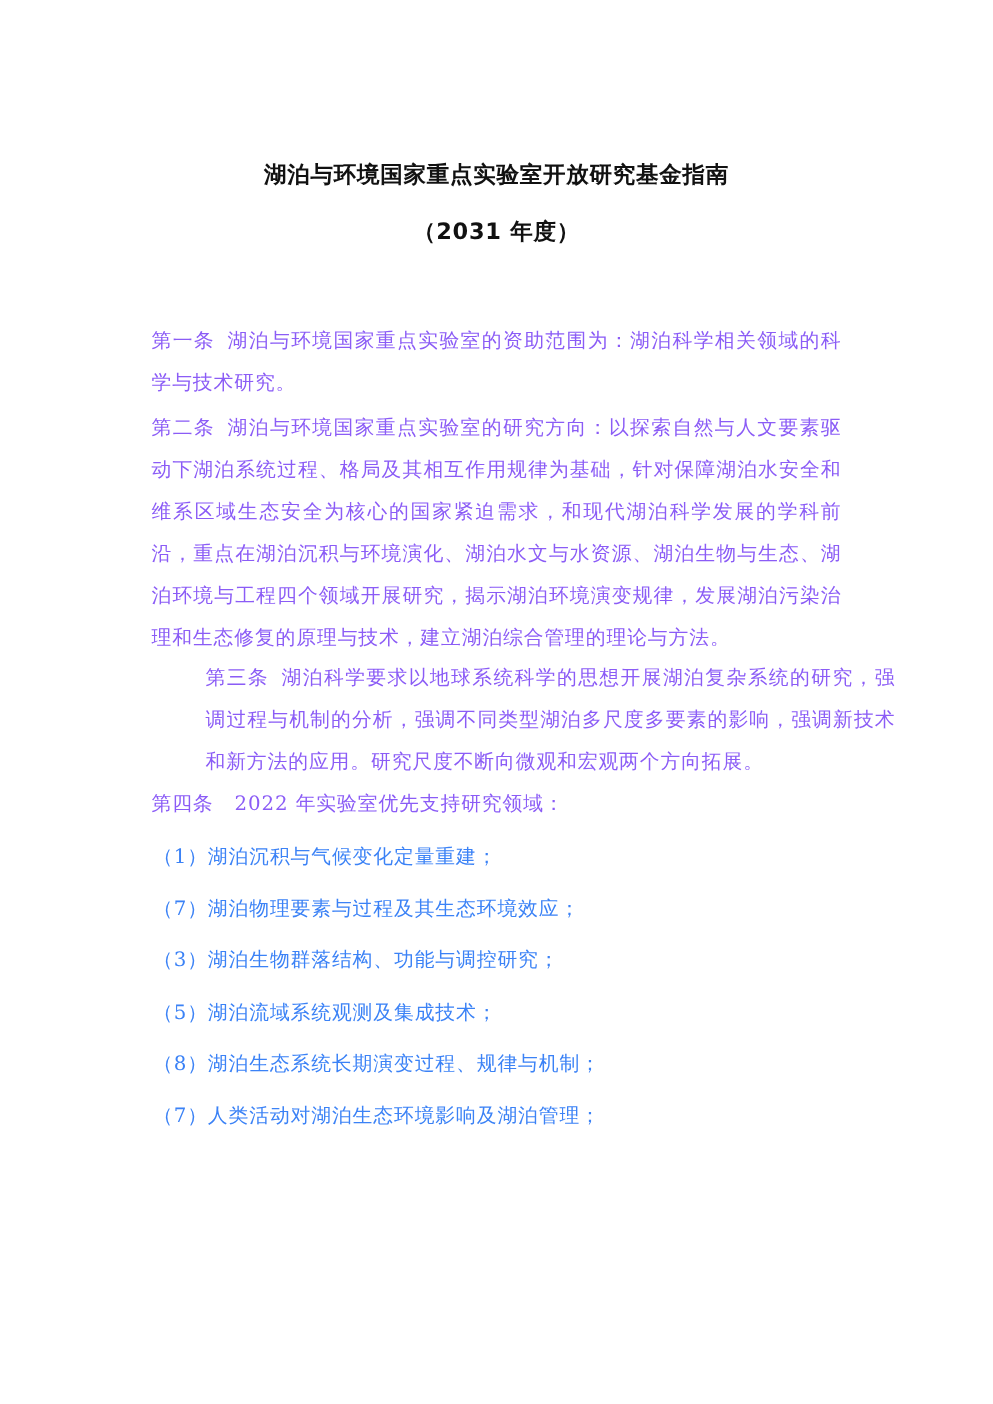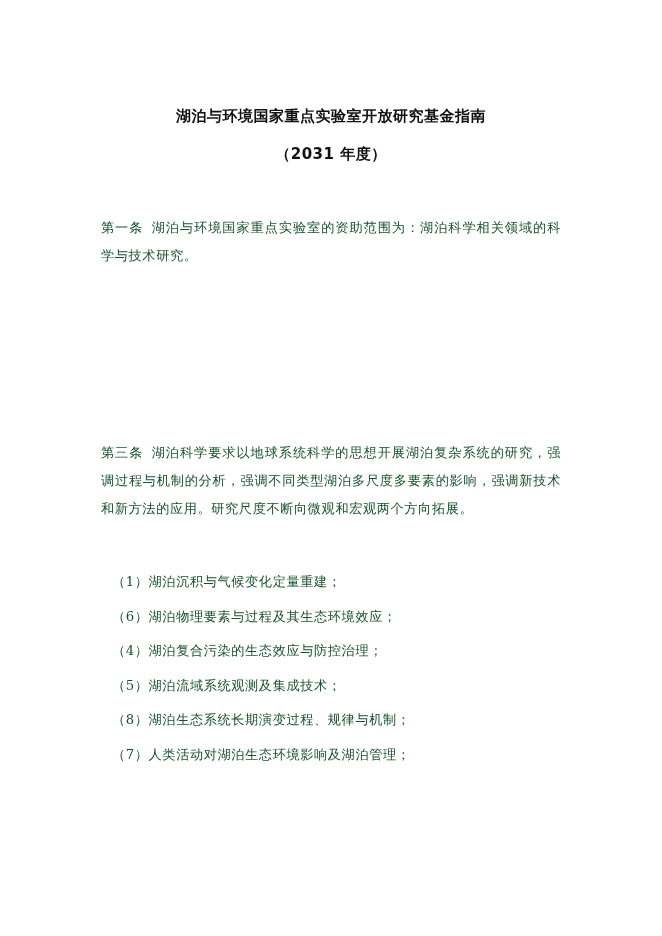--- a/index.html
+++ b/index.html
@@ -33,40 +33,40 @@
       color: #111;
     }
     .title.main { top: 90px; }
     .title.sub { top: 128px; }
     .body-text {
       position: absolute;
       left: 101px;
       width: 460px;
       font-size: 13.2px;
       line-height: 28px;
-      color: #14532d;
+      color: #8b5cf6;
       text-align: justify;
       text-align-last: left;
       letter-spacing: 0.6px;
     }
     .para { margin: 0; }
     .p1 { top: 197px; }
     .p2 { top: 255px; }
-    .p3 { top: 422px; }
+    .p3 { top: 422px; margin-left: 36px; }
     .p4 { top: 506px; }
     .list {
       position: absolute;
       left: 102px;
       top: 545px;
       width: 460px;
-      margin: 10px;
+      margin: 0;
       padding: 0;
       list-style: none;
       font-size: 13.2px;
-      color: #14532d;
+      color: #3b82f6;
       letter-spacing: 0.6px;
     }
     .list li {
       height: 34.6px;
       line-height: 20px;
     }
     .art { letter-spacing: 0.6px; }
     .gap { display: inline-block; width: 8px; }
     .gap-wide { display: inline-block; width: 14px; }
   </style>
@@ -77,30 +77,40 @@
 
   <div class="title main">湖泊与环境国家重点实验室开放研究基金指南</div>
   <div class="title sub">（2031 年度）</div>
 
   <div class="body-text p1">
     <p class="para">
       <span class="art">第一条</span><span class="gap"></span><span>湖泊与环境国家重点实验室的资助范围为：湖泊科学相关领域的科学与技术研究。</span>
     </p>
   </div>
 
+  <div class="body-text p2">
+    <p class="para">
+      <span class="art">第二条</span><span class="gap"></span><span>湖泊与环境国家重点实验室的研究方向：以探索自然与人文要素驱动下湖泊系统过程、格局及其相互作用规律为基础，针对保障湖泊水安全和维系区域生态安全为核心的国家紧迫需求，和现代湖泊科学发展的学科前沿，重点在湖泊沉积与环境演化、湖泊水文与水资源、湖泊生物与生态、湖泊环境与工程四个领域开展研究，揭示湖泊环境演变规律，发展湖泊污染治理和生态修复的原理与技术，建立湖泊综合管理的理论与方法。</span>
+    </p>
+  </div>
 
   <div class="body-text p3">
     <p class="para">
       <span class="art">第三条</span><span class="gap"></span><span>湖泊科学要求以地球系统科学的思想开展湖泊复杂系统的研究，强调过程与机制的分析，强调不同类型湖泊多尺度多要素的影响，强调新技术和新方法的应用。研究尺度不断向微观和宏观两个方向拓展。</span>
     </p>
   </div>
 
+  <div class="body-text p4">
+    <p class="para">
+      <span class="art">第四条</span><span class="gap-wide"></span><span>2022 年实验室优先支持研究领域：</span>
+    </p>
+  </div>
 
   <ul class="list">
     <li>（1）湖泊沉积与气候变化定量重建；</li>
-    <li>（6）湖泊物理要素与过程及其生态环境效应；</li>
-    <li>（4）湖泊复合污染的生态效应与防控治理；</li>
+    <li>（7）湖泊物理要素与过程及其生态环境效应；</li>
+    <li>（3）湖泊生物群落结构、功能与调控研究；</li>
     <li>（5）湖泊流域系统观测及集成技术；</li>
     <li>（8）湖泊生态系统长期演变过程、规律与机制；</li>
     <li>（7）人类活动对湖泊生态环境影响及湖泊管理；</li>
   </ul>
 
 </div>
 
 </body></html>

